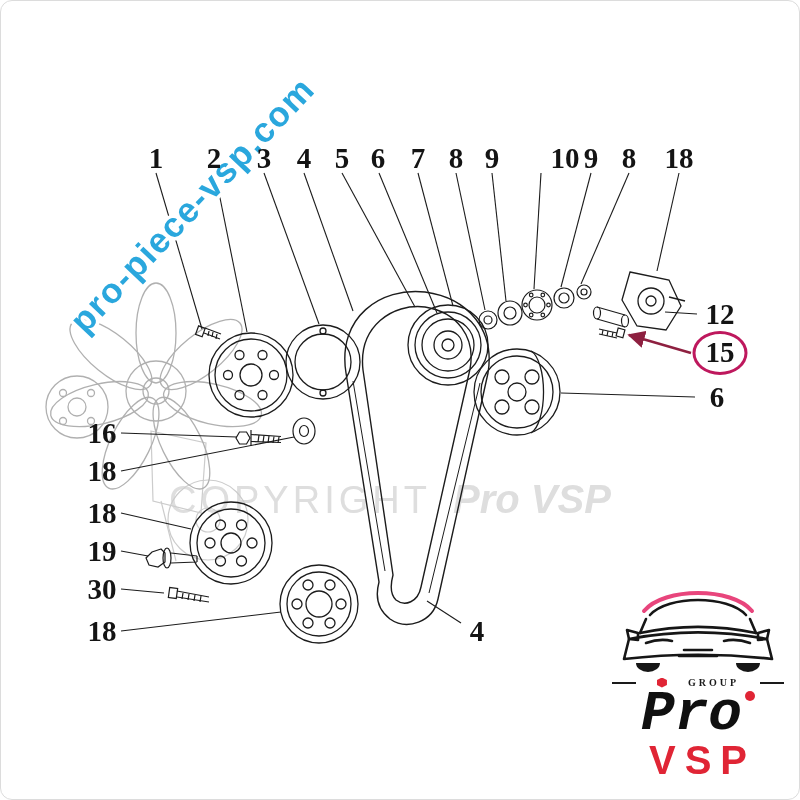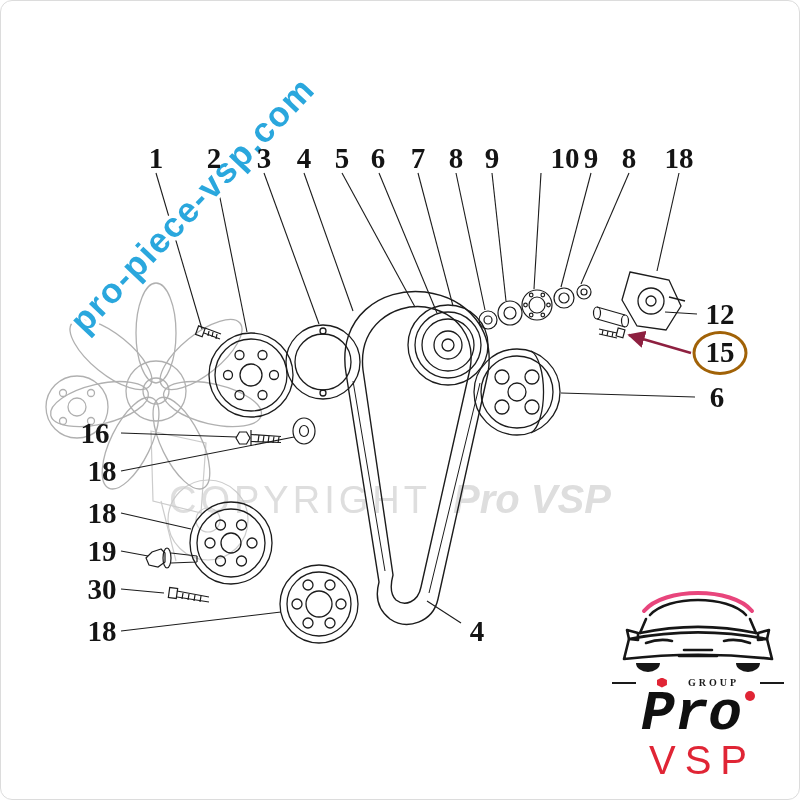--- a/index.html
+++ b/index.html
@@ -8,21 +8,21 @@
     font-family:"Liberation Sans",sans-serif;overflow:hidden;
     border:1px solid #dcdcdc;border-radius:12px;box-sizing:border-box;
   }
   svg.diagram{position:absolute;left:0;top:0;}
   .callout{
     position:absolute;transform:translate(-50%,-50%);
     font-family:"Liberation Serif",serif;font-weight:bold;font-size:29px;
     color:#141414;line-height:1;white-space:nowrap;
   }
   .callout.circled{
-    border:3px solid #a16207;border-radius:50%;
+    border:3px solid #be185d;border-radius:50%;
     padding:4px 10px 5px;
   }
   #logo{
     position:absolute;left:606px;top:578px;width:182px;
     display:flex;flex-direction:column;align-items:center;
   }
   .group-row{
     display:flex;align-items:center;gap:21px;
     font-family:Liberation Serif, serif;font-weight:bold;font-size:10px;
     letter-spacing:3px;color:#1a1a1a;margin-top:0;
@@ -32,21 +32,21 @@
     width:10px;height:10px;background:#e02535;
     clip-path:polygon(50% 0,100% 25%,100% 75%,50% 100%,0 75%,0 25%);
   }
   .pro-row{display:flex;align-items:flex-start;margin-top:-2px;}
   .pro{
     font-family:Liberation Mono, monospace;font-style:italic;font-weight:bold;
     font-size:56px;color:#101010;line-height:1;
   }
   .prodot{width:10px;height:10px;border-radius:50%;background:#e02535;margin-top:5px;margin-left:3px;}
   .vsp{
-    font-family:"Liberation Sans",sans-serif;font-weight:normal;font-size:40px;
+    font-family:"Liberation Sans",sans-serif;font-weight:bold;font-size:40px;
     color:#e02535;letter-spacing:9px;text-indent:9px;margin-top:-2px;line-height:1;
   }
 </style>
 </head>
 <body>
 
 <div id="stage">
 
   <svg class="diagram" width="800" height="800" viewBox="0 0 800 800">
     <defs>
@@ -258,21 +258,21 @@
   <div class="callout" style="left:491px;top:157px">9</div>
   <div class="callout" style="left:564px;top:157px">10</div>
   <div class="callout" style="left:590px;top:157px">9</div>
   <div class="callout" style="left:628px;top:157px">8</div>
   <div class="callout" style="left:678px;top:157px">18</div>
 
   <div class="callout" style="left:719px;top:313px">12</div>
   <div class="callout circled" style="left:719px;top:352px">15</div>
   <div class="callout" style="left:716px;top:396px">6</div>
 
-  <div class="callout" style="left:94px;top:432px">16</div>
+  <div class="callout" style="left:101px;top:432px">16</div>
   <div class="callout" style="left:101px;top:470px">18</div>
   <div class="callout" style="left:101px;top:512px">18</div>
   <div class="callout" style="left:101px;top:550px">19</div>
   <div class="callout" style="left:101px;top:588px">30</div>
   <div class="callout" style="left:101px;top:630px">18</div>
 
   <div class="callout" style="left:476px;top:630px">4</div>
 
   <div id="logo">
     <svg width="164" height="98" viewBox="0 0 164 98">

